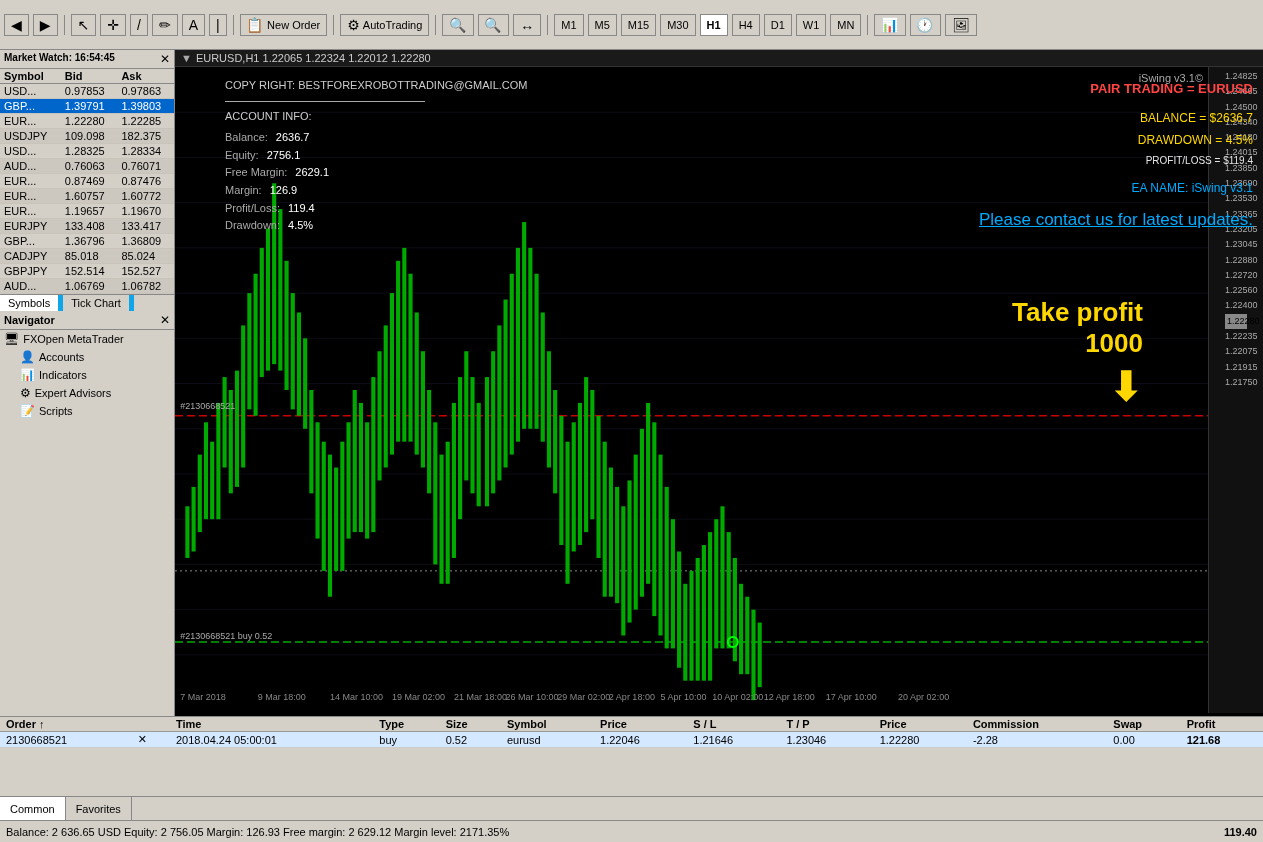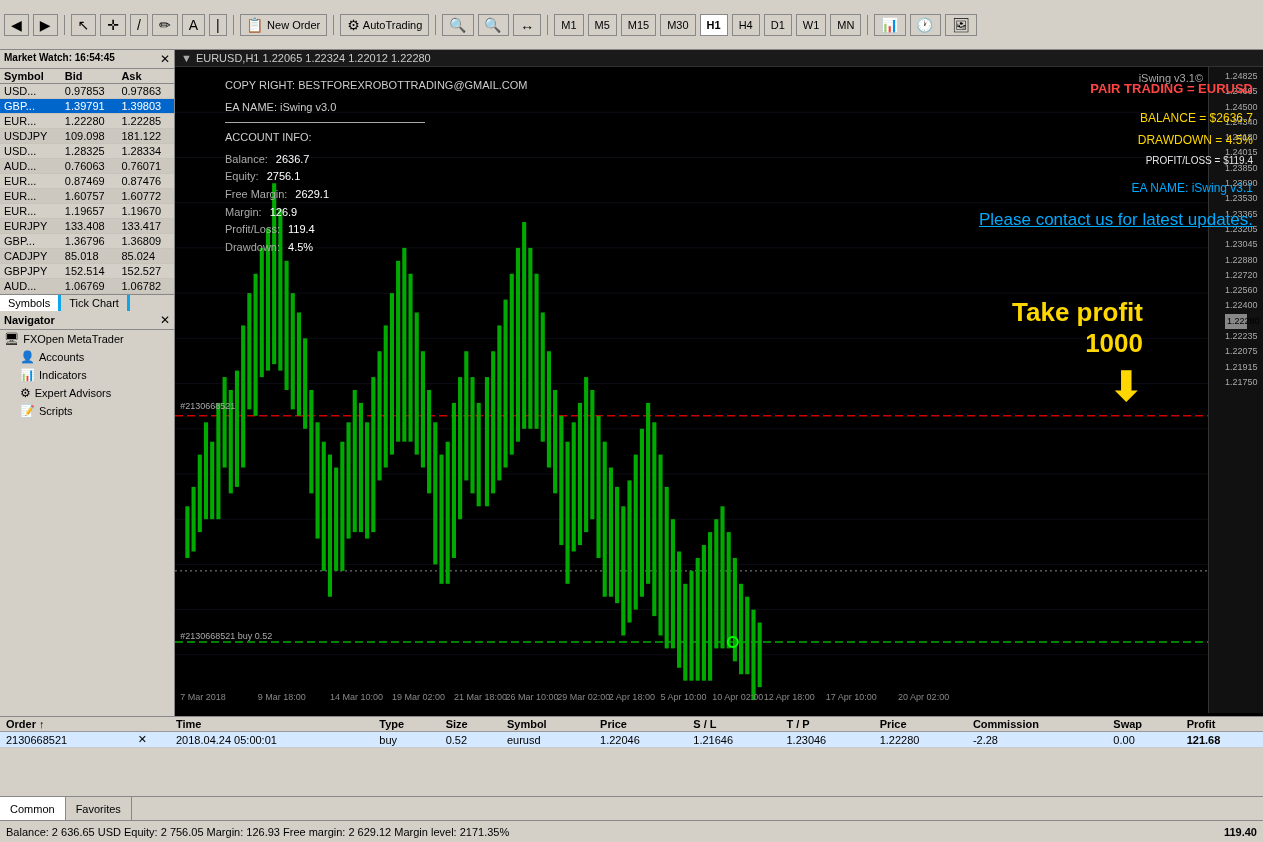--- a/index.html
+++ b/index.html
@@ -77,21 +77,21 @@
     
     #mw-tabs {
       display: flex;
       border-top: 1px solid #888;
       background: #d4d0c8;
     }
     .mw-tab {
       padding: 2px 8px;
       font-size: 11px;
       cursor: pointer;
-      border-right: 3px solid #0ea5e9;
+      border-right: 5px solid #0ea5e9;
       color: #000;
     }
     .mw-tab.active { background: #fff; }
 
     
     #navigator-header {
       background: #d4d0c8;
       border-bottom: 1px solid #888;
       padding: 2px 4px;
       display: flex;
@@ -442,21 +442,21 @@
     <td>1.39803</td>
   </tr>
               <tr class="row-normal">
     <td>EUR...</td>
     <td>1.22280</td>
     <td>1.22285</td>
   </tr>
               <tr class="row-alt">
     <td>USDJPY</td>
     <td>109.098</td>
-    <td>181.122</td>
+    <td>182.375</td>
   </tr>
               <tr class="row-normal">
     <td>USD...</td>
     <td>1.28325</td>
     <td>1.28334</td>
   </tr>
               <tr class="row-alt">
     <td>AUD...</td>
     <td>0.76063</td>
     <td>0.76071</td>
@@ -712,21 +712,20 @@
             <div style="background:#888;color:#000;padding:0 2px;">1.22280</div>
             <div>1.22235</div>
             <div>1.22075</div>
             <div>1.21915</div>
             <div>1.21750</div>
           </div>
         </div>
 
         <div class="chart-info-box">
           <div style="color:#ccc; font-size:11px;">COPY RIGHT: BESTFOREXROBOTTRADING@GMAIL.COM</div>
-          <div style="color:#ccc; font-size:11px; margin-top:4px;">EA NAME: iSwing v3.0</div>
           <div class="separator-line" style="border-top:1px solid #aaa; margin:6px 0; width:200px;"></div>
           <div style="color:#ccc; font-size:11px; margin-bottom:4px;">ACCOUNT INFO:</div>
           <div class="chart-info-line">
             <span class="chart-info-label">Balance:</span>
             <span class="chart-info-value">2636.7</span>
           </div>
           <div class="chart-info-line">
             <span class="chart-info-label">Equity:</span>
             <span class="chart-info-value">2756.1</span>
           </div>

